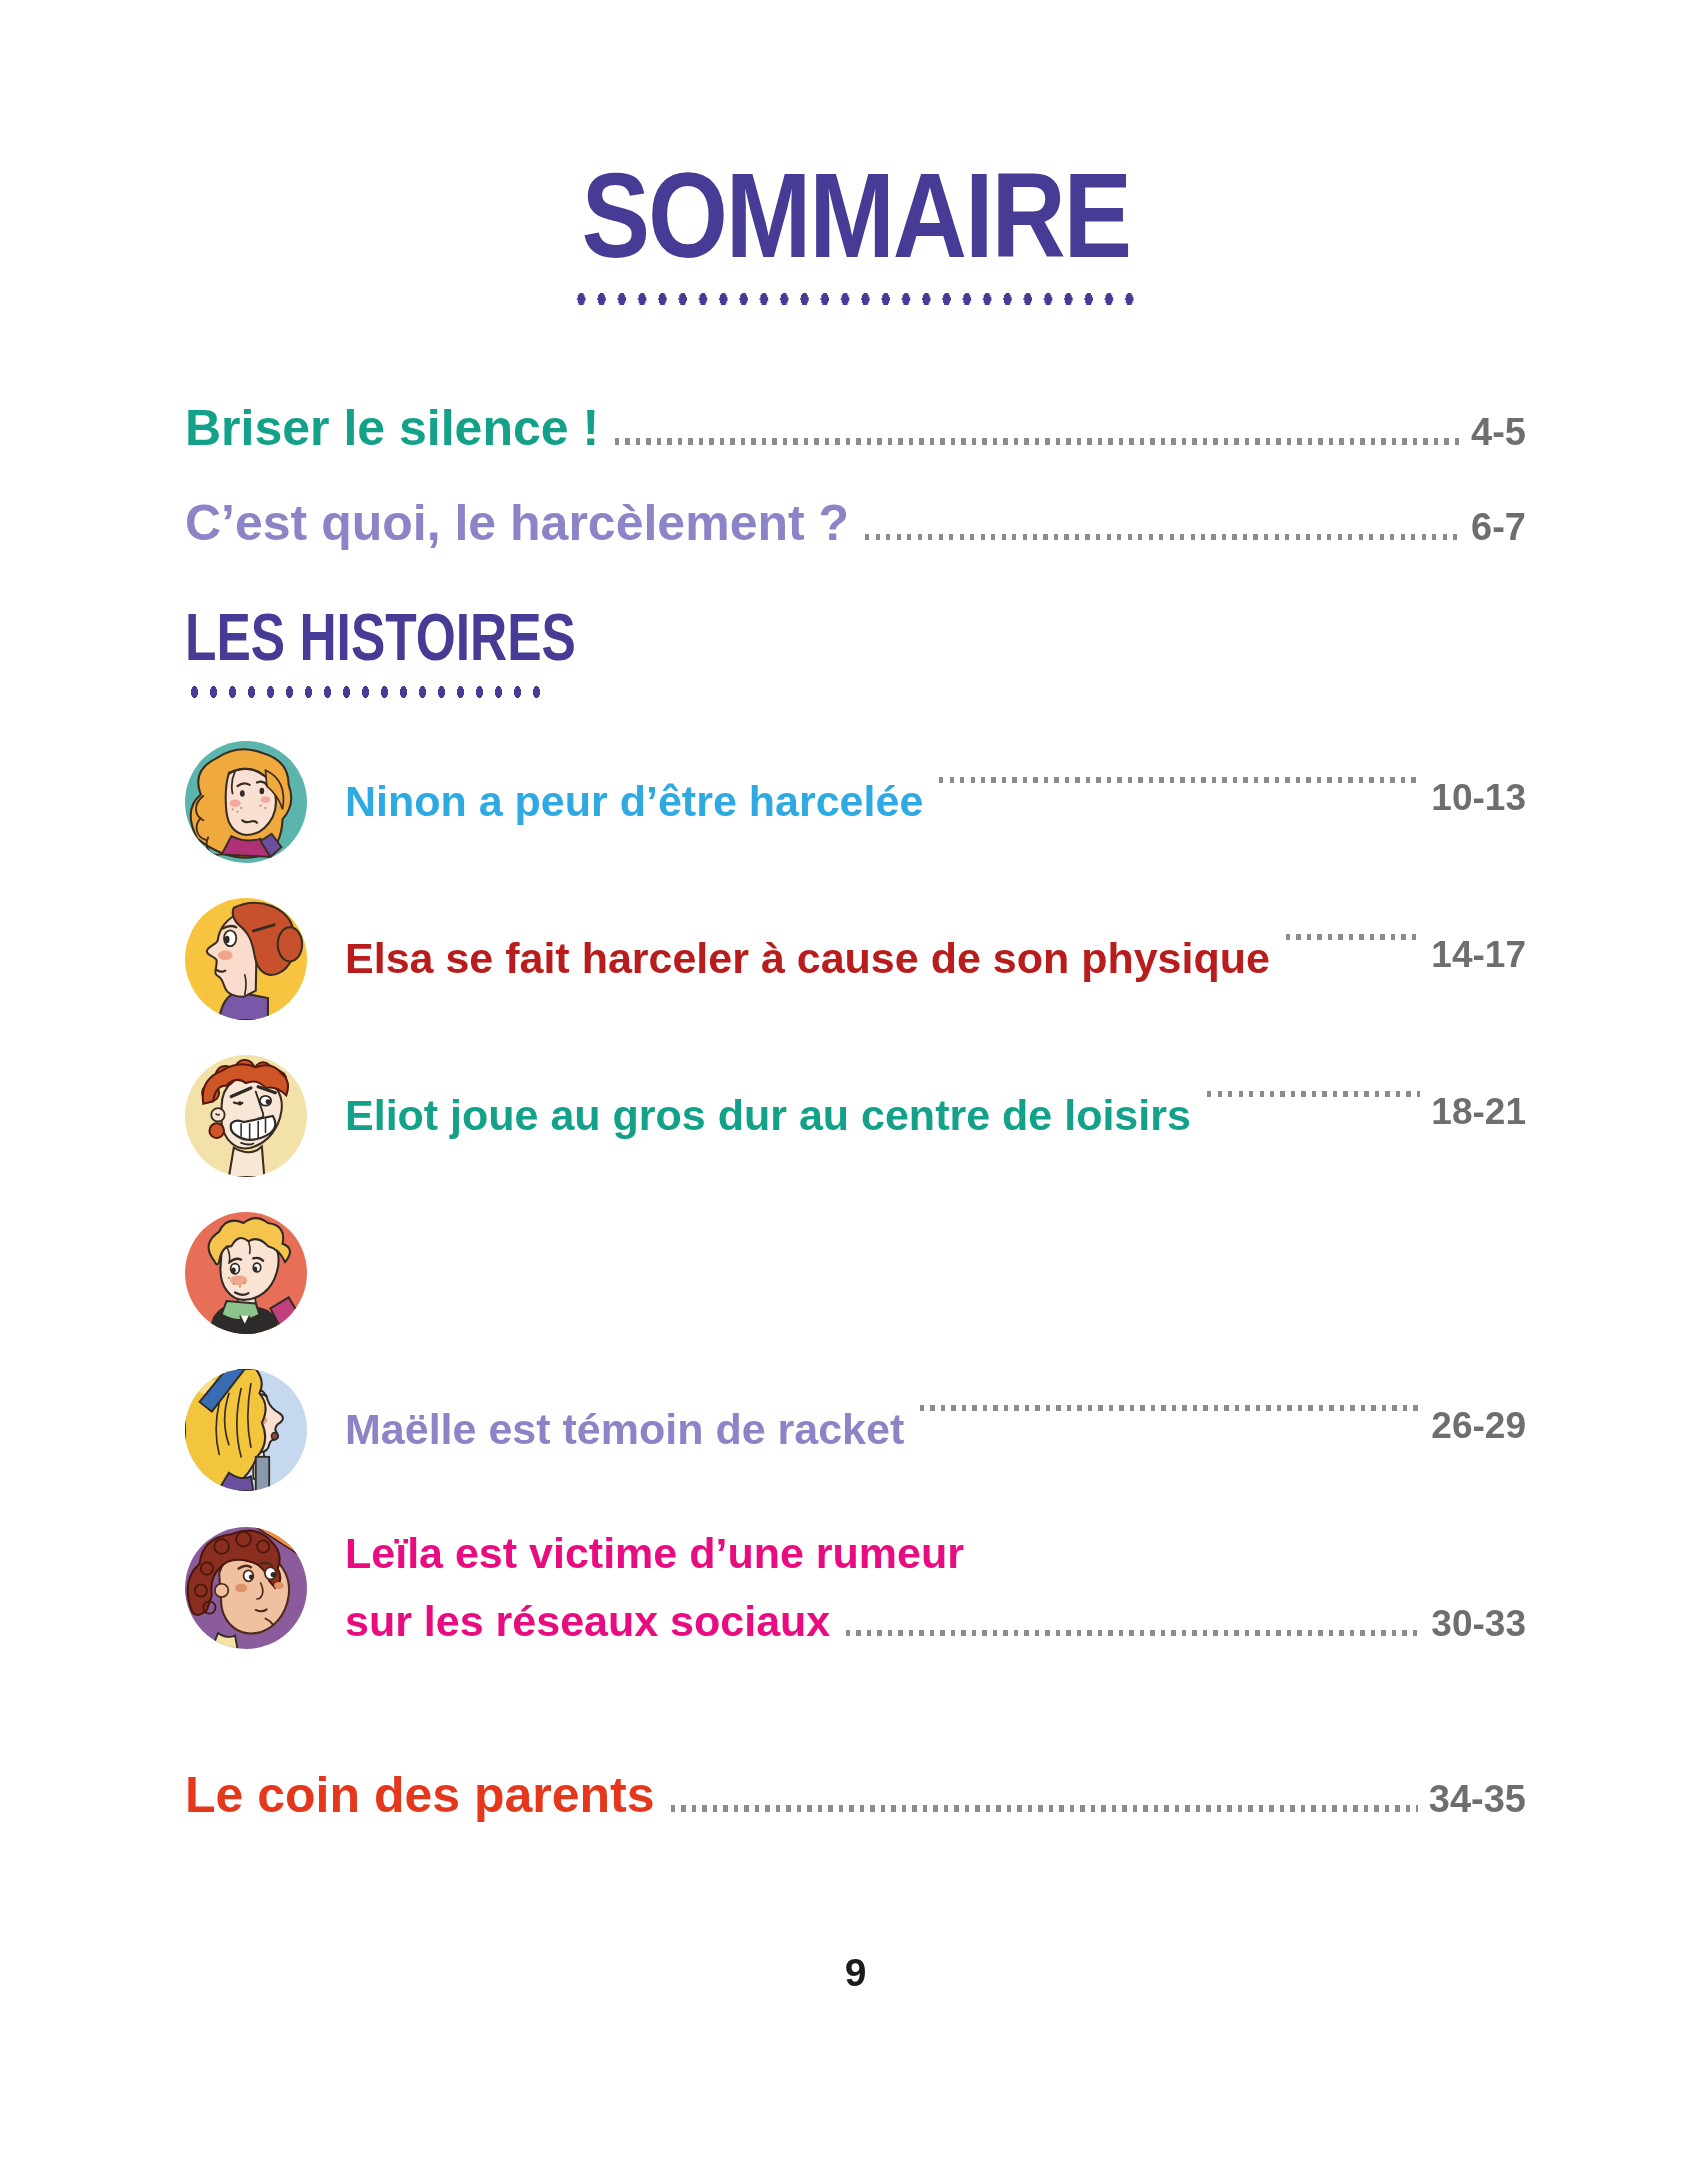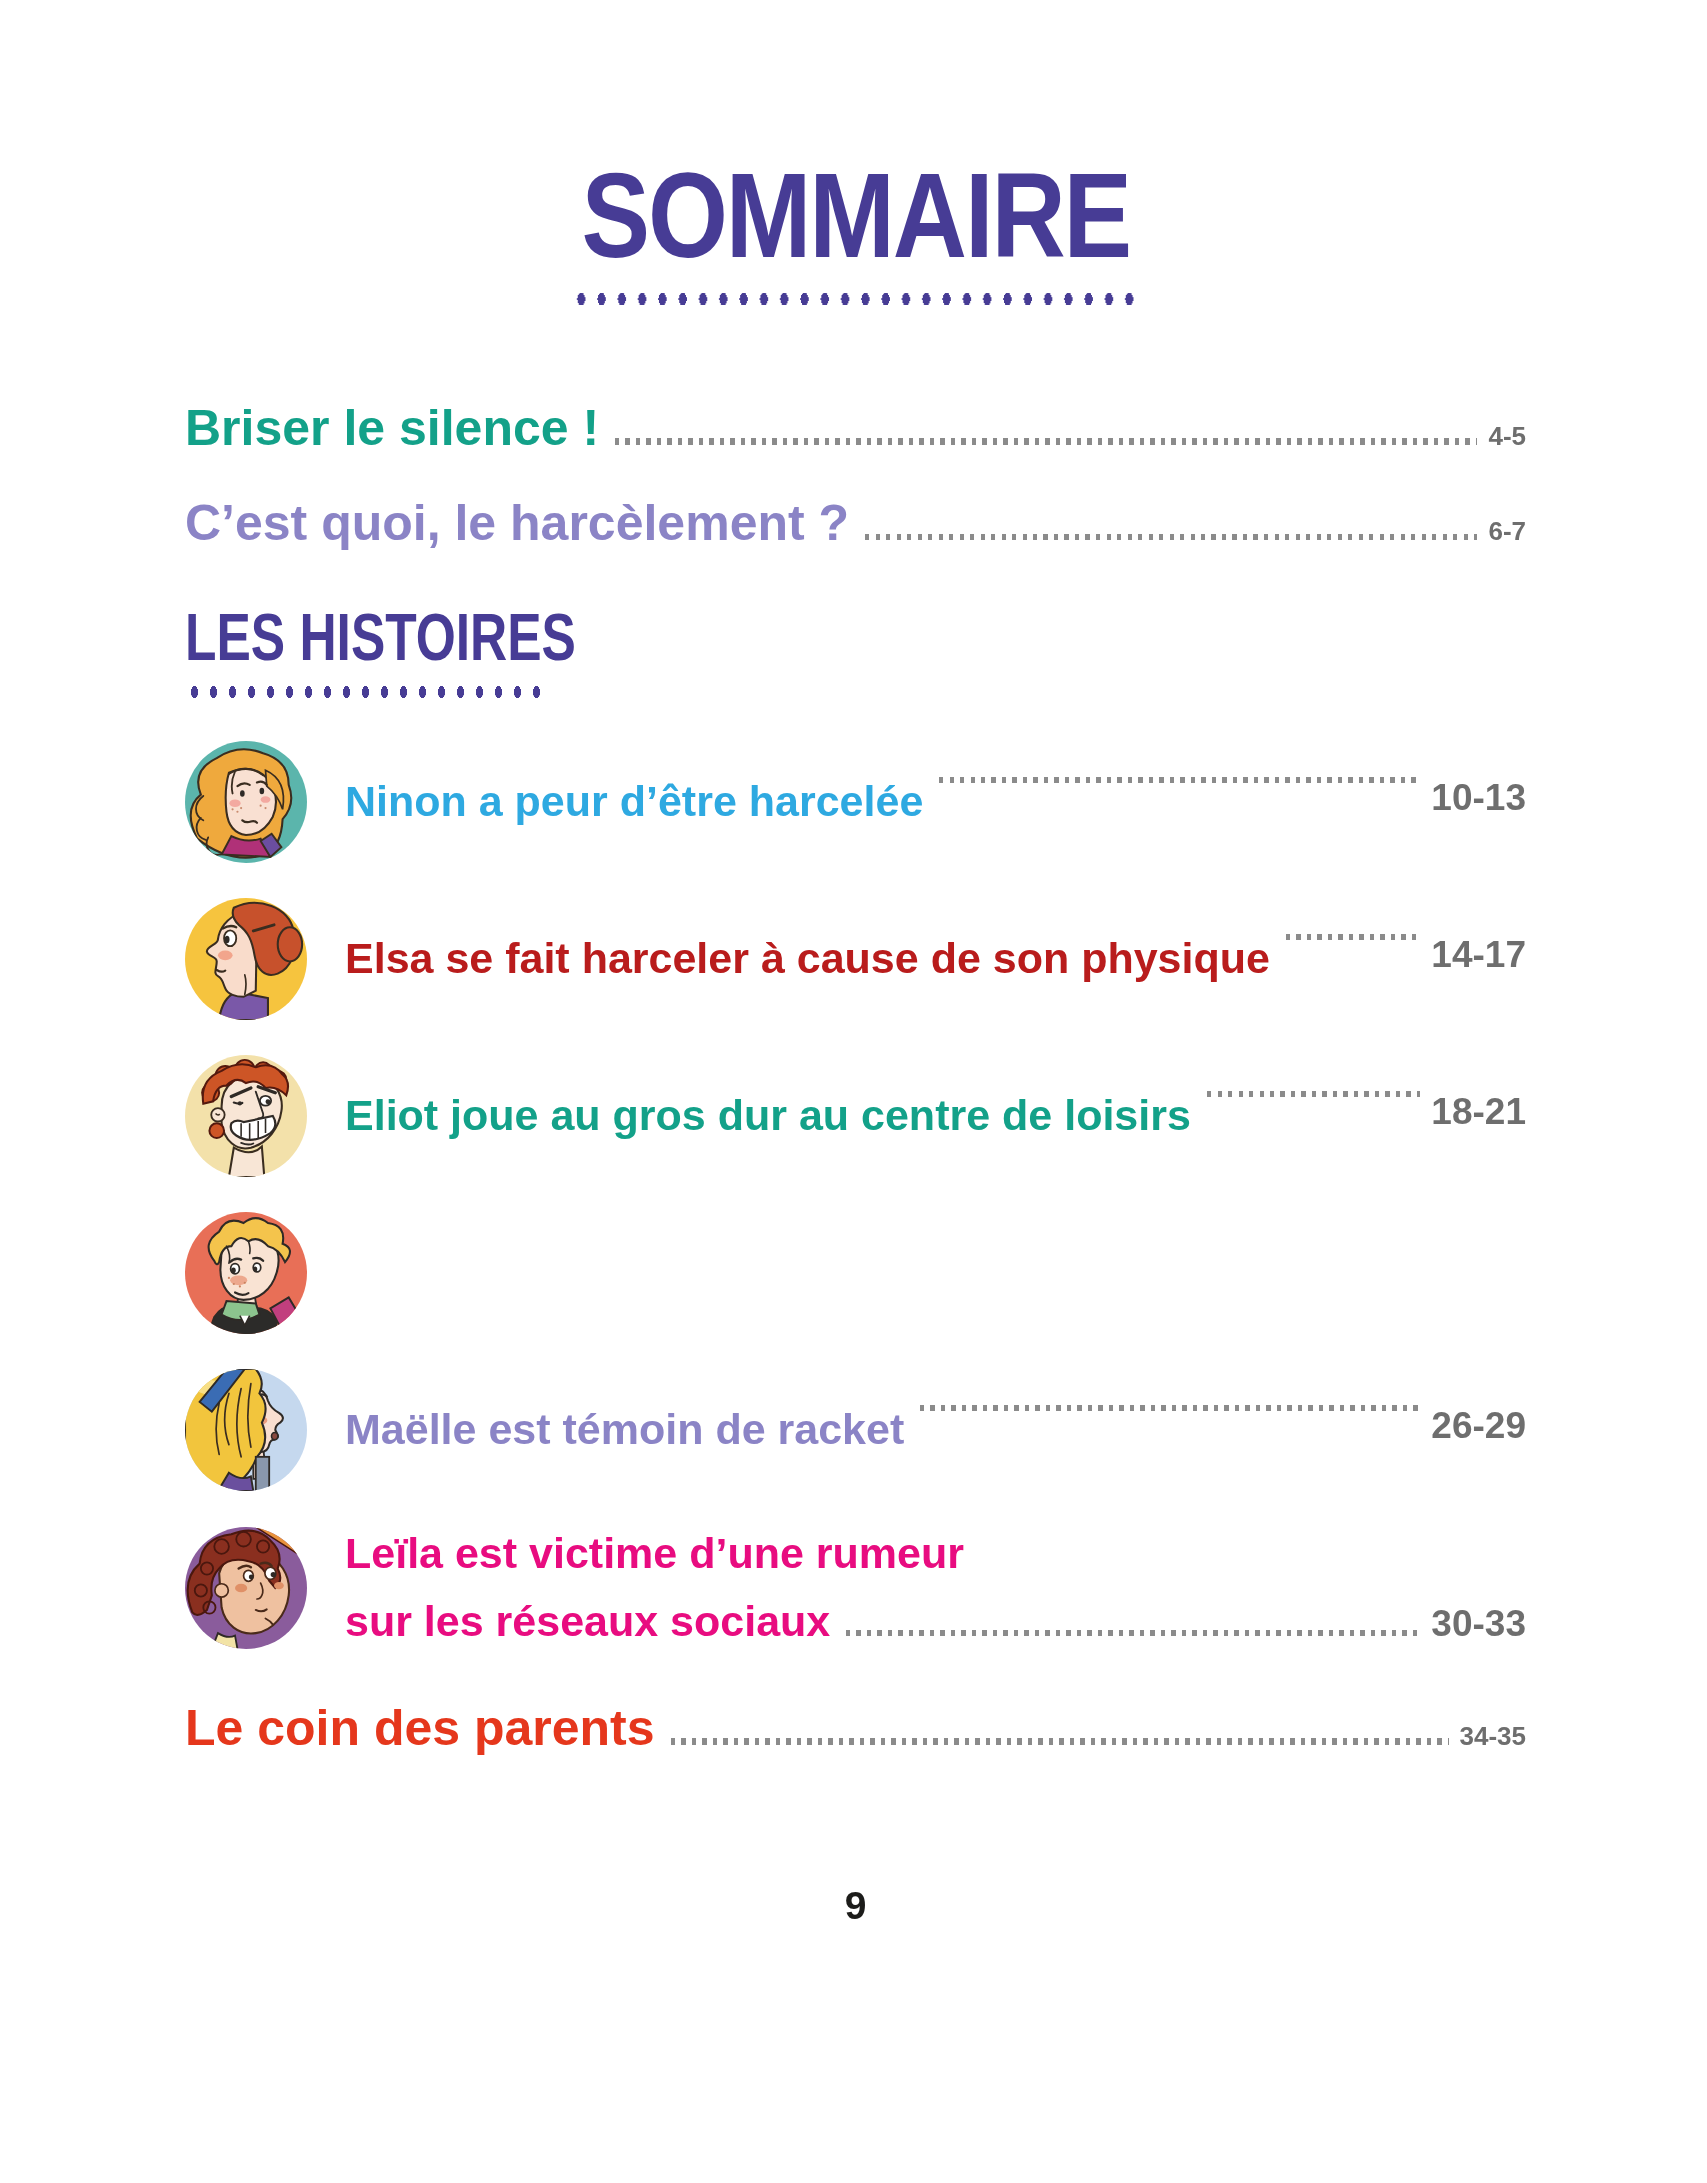--- a/index.html
+++ b/index.html
@@ -18,21 +18,21 @@
     background-image:radial-gradient(4px 6.2px at 10.2px 6.8px,#473c95 98%,transparent 100%);
     background-size:20.3px 13.5px;background-repeat:repeat-x;}
   
   .toc-list{margin-top:94px;}
   .toc-row{display:flex;align-items:baseline;line-height:1.15;}
   .toc-row + .toc-row{margin-top:38px;}
   .lbl{font-size:50px;white-space:nowrap;}
   .leader{flex:1 1 auto;min-width:24.6px;height:6.2px;display:inline-block;
     margin:0 11px 0 16px;
     background-image:repeating-linear-gradient(to right,#8b8b8b 0 4.3px,transparent 4.3px 10.5px);}
-  .pgs{font-size:26px;color:#6e6e6e;white-space:nowrap;}
+  .pgs{font-size:38px;color:#6e6e6e;white-space:nowrap;}
   
   .sec{margin-top:48px;}
   .sec .sec-ttl{display:inline-block;font-size:66px;line-height:1.1;
     transform:scaleX(.78);transform-origin:left center;white-space:nowrap;}
   .sec-dots{width:362px;height:13.5px;margin-top:12.3px;
     background-image:radial-gradient(3.7px 5.8px at 9.5px 6.8px,#473c95 98%,transparent 100%);
     background-size:19px 13.5px;background-repeat:repeat-x;}
   
   .stories{margin-top:42px;}
   .story-row{display:flex;align-items:center;}
@@ -40,21 +40,21 @@
   .avatar{width:122px;height:122px;border-radius:50%;overflow:hidden;flex:0 0 auto;display:block;}
   .avatar svg{width:100%;height:100%;display:block;}
   .entry-line{display:flex;flex:1 1 auto;align-items:flex-start;margin-left:38px;line-height:1.15;}
   .story-row .lbl{font-size:43px;}
   .story-row .pgs{font-size:37px;}
   .entry-block{flex:1 1 auto;margin-left:38px;}
   .entry-block .l1{line-height:1.3;}
   .entry-block .l2{display:flex;align-items:baseline;line-height:1.3;}
   .leila{margin-top:46px;}
   
-  .footer-list{margin-top:50px;}
+  .footer-list{margin-top:117px;}
   
   .folio{margin-top:127px;text-align:center;font-size:39px;color:#1c1c1a;}
 </style>
 </head>
 <body>
 
 <div class="content">
 
   <div class="hdr">
     <span class="ttl" style="color: rgb(71, 60, 149);">SOMMAIRE</span>

